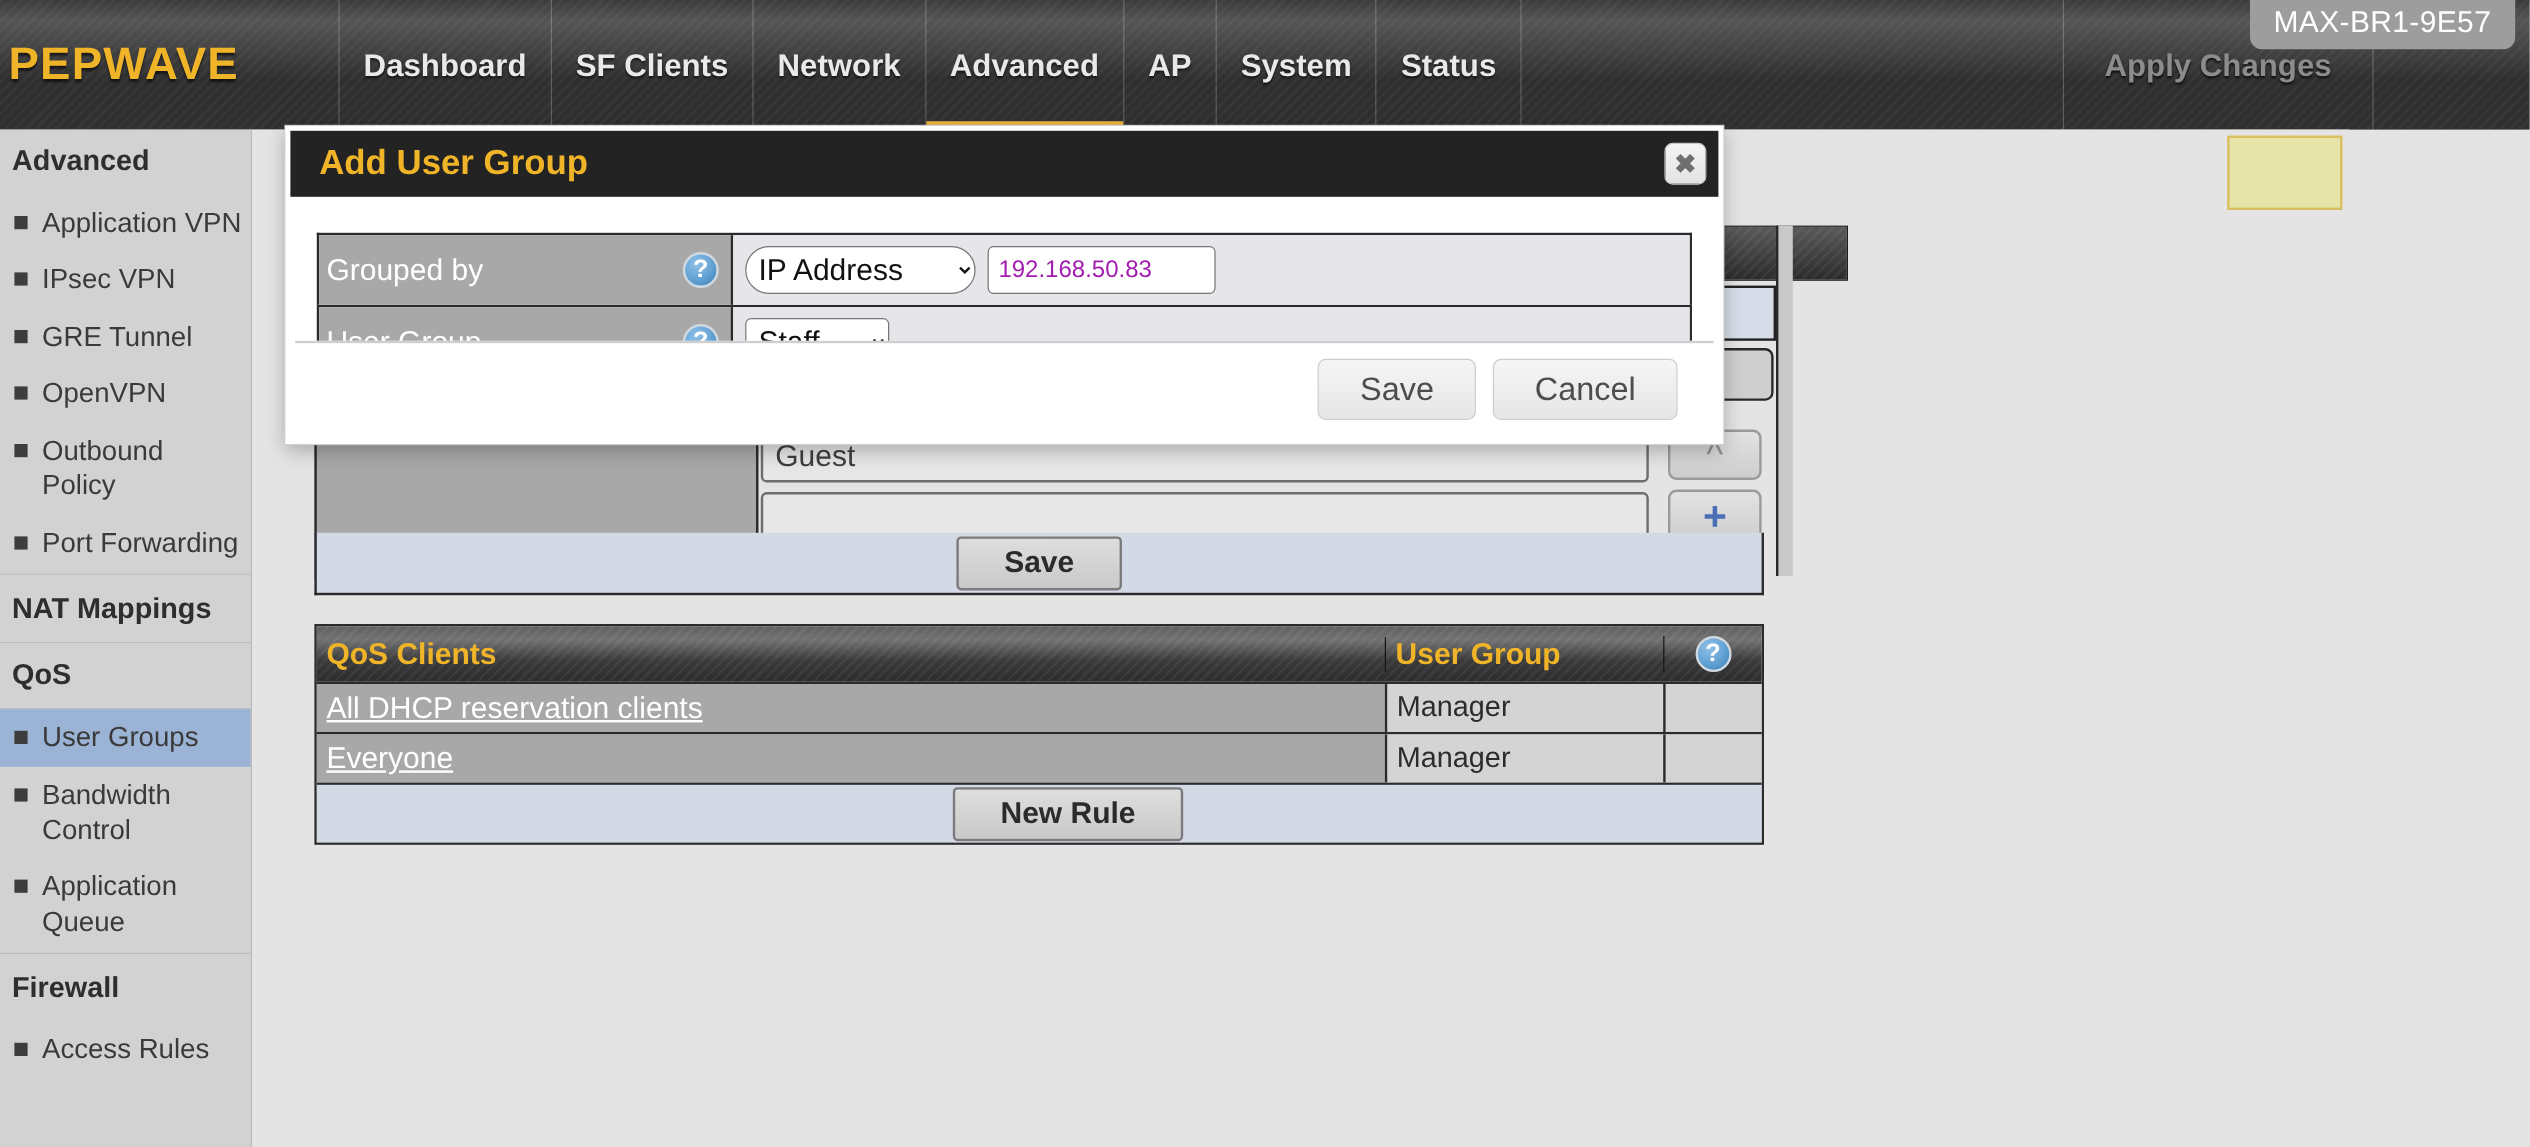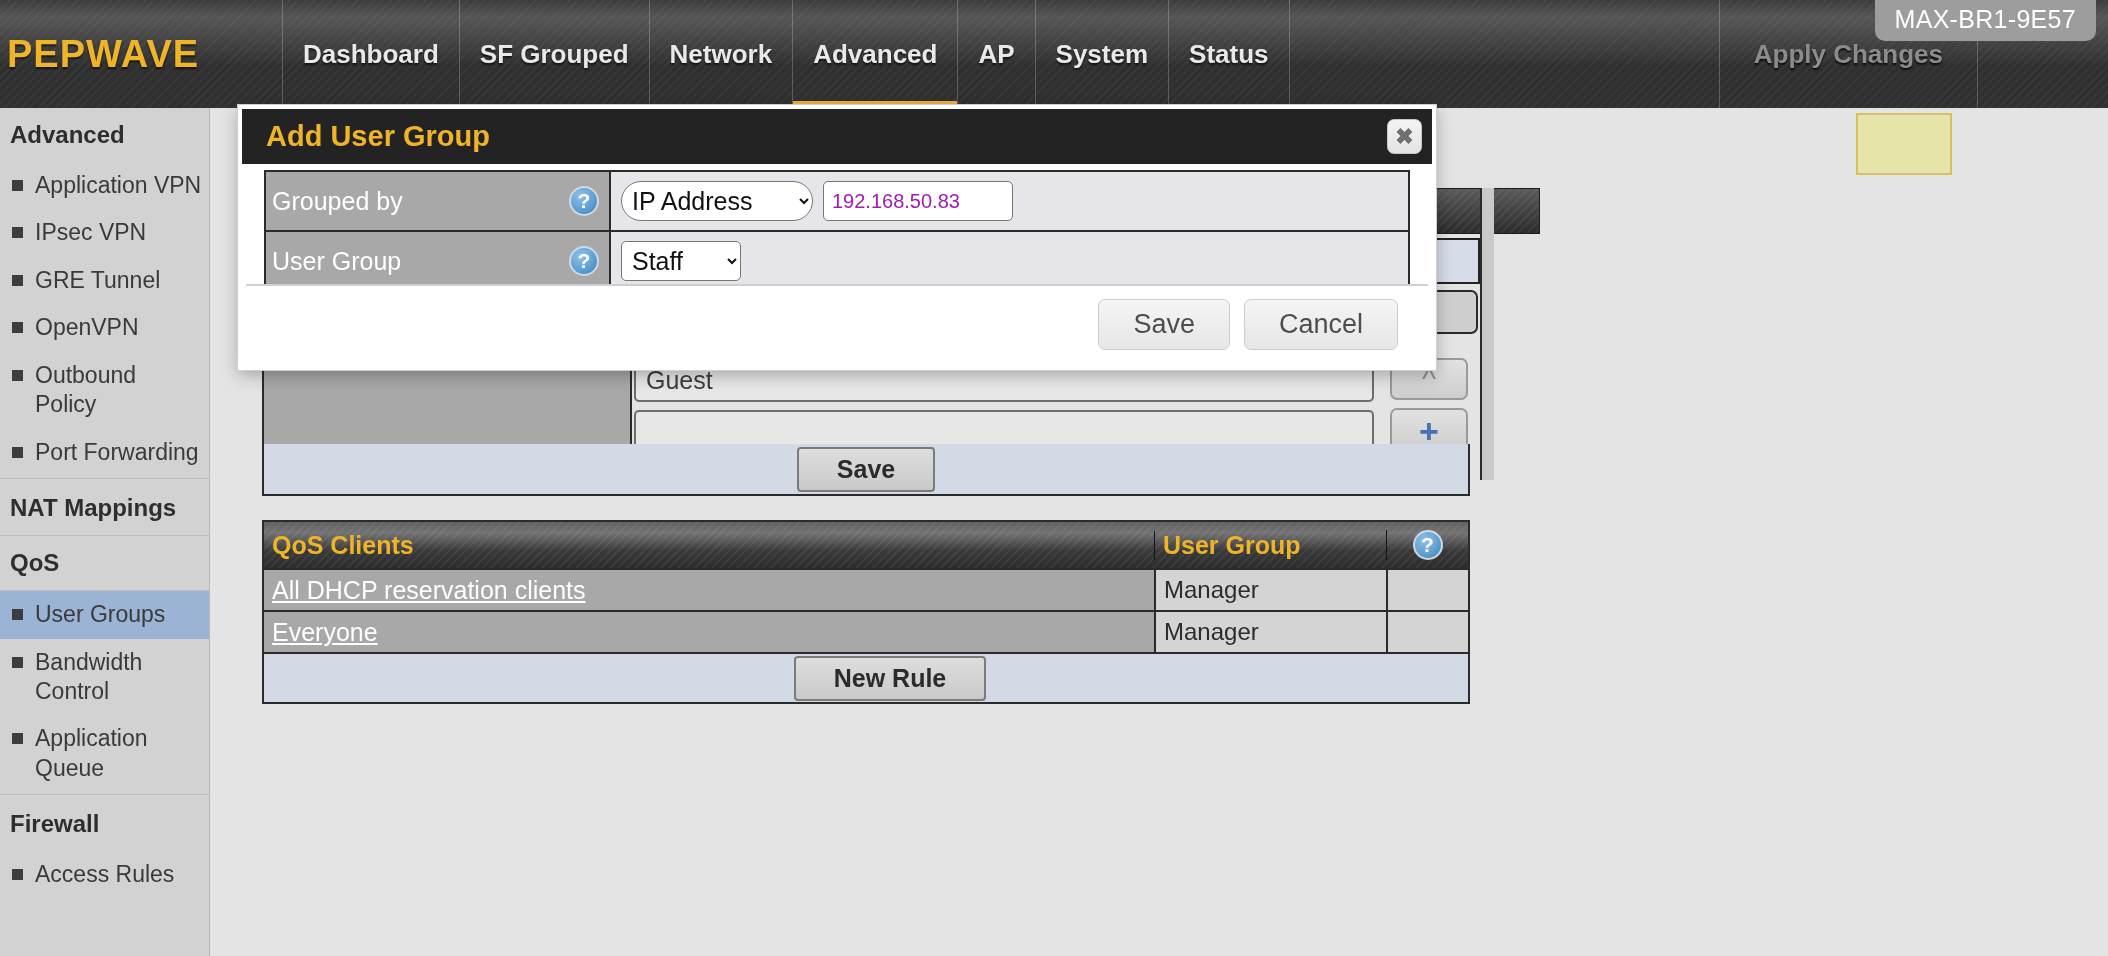--- a/index.html
+++ b/index.html
@@ -198,21 +198,21 @@
   }
   .modal-title { color: #f0b429; font-size: 29px; font-weight: bold; }
   .modal-close {
     position: absolute; right: 10px; top: 10px;
     width: 35px; height: 35px; border-radius: 7px;
     background: linear-gradient(to bottom,#f4f4f4,#e3e3e3);
     border: 1px solid #c7c7c7;
     display: flex; align-items: center; justify-content: center;
     color: #6f6f6f; font-size: 22px; font-weight: bold; cursor: pointer;
   }
-  .modal-body { padding: 6px 22px 0 22px; }
+  .modal-body { padding: 6px 22px 0 22px; margin-top: 24px; }
   .form-row { display: flex; align-items: stretch; border: 2px solid #2b2b2b; border-bottom: none; }
   .form-row:last-child { border-bottom: 2px solid #2b2b2b; }
   .form-label {
     width: 345px; flex: 0 0 345px; background: #a8a8a8;
     color: #fff; font-size: 25px;
     display: flex; align-items: center; justify-content: space-between;
     padding: 10px 10px 10px 6px; border-right: 2px solid #2b2b2b;
   }
   .form-field {
     flex: 1; background: #e6e6ea; display: flex; align-items: center;
@@ -248,21 +248,21 @@
     font-family: "Liberation Sans", sans-serif;
   }
 </style>
 </head>
 <body>
 
 <div class="topbar">
   <div class="brand">PEPWAVE</div>
   <div class="navtabs">
     <div class="navtab">Dashboard</div>
-    <div class="navtab">SF Grouped</div>
+    <div class="navtab">SF Clients</div>
     <div class="navtab">Network</div>
     <div class="navtab active">Advanced</div>
     <div class="navtab">AP</div>
     <div class="navtab">System</div>
     <div class="navtab">Status</div>
     <div class="navtab spacer"></div>
     <div class="navtab apply">Apply Changes</div>
     <div class="navtab tail"></div>
   </div>
   <div class="device-badge">MAX-BR1-9E57</div>

